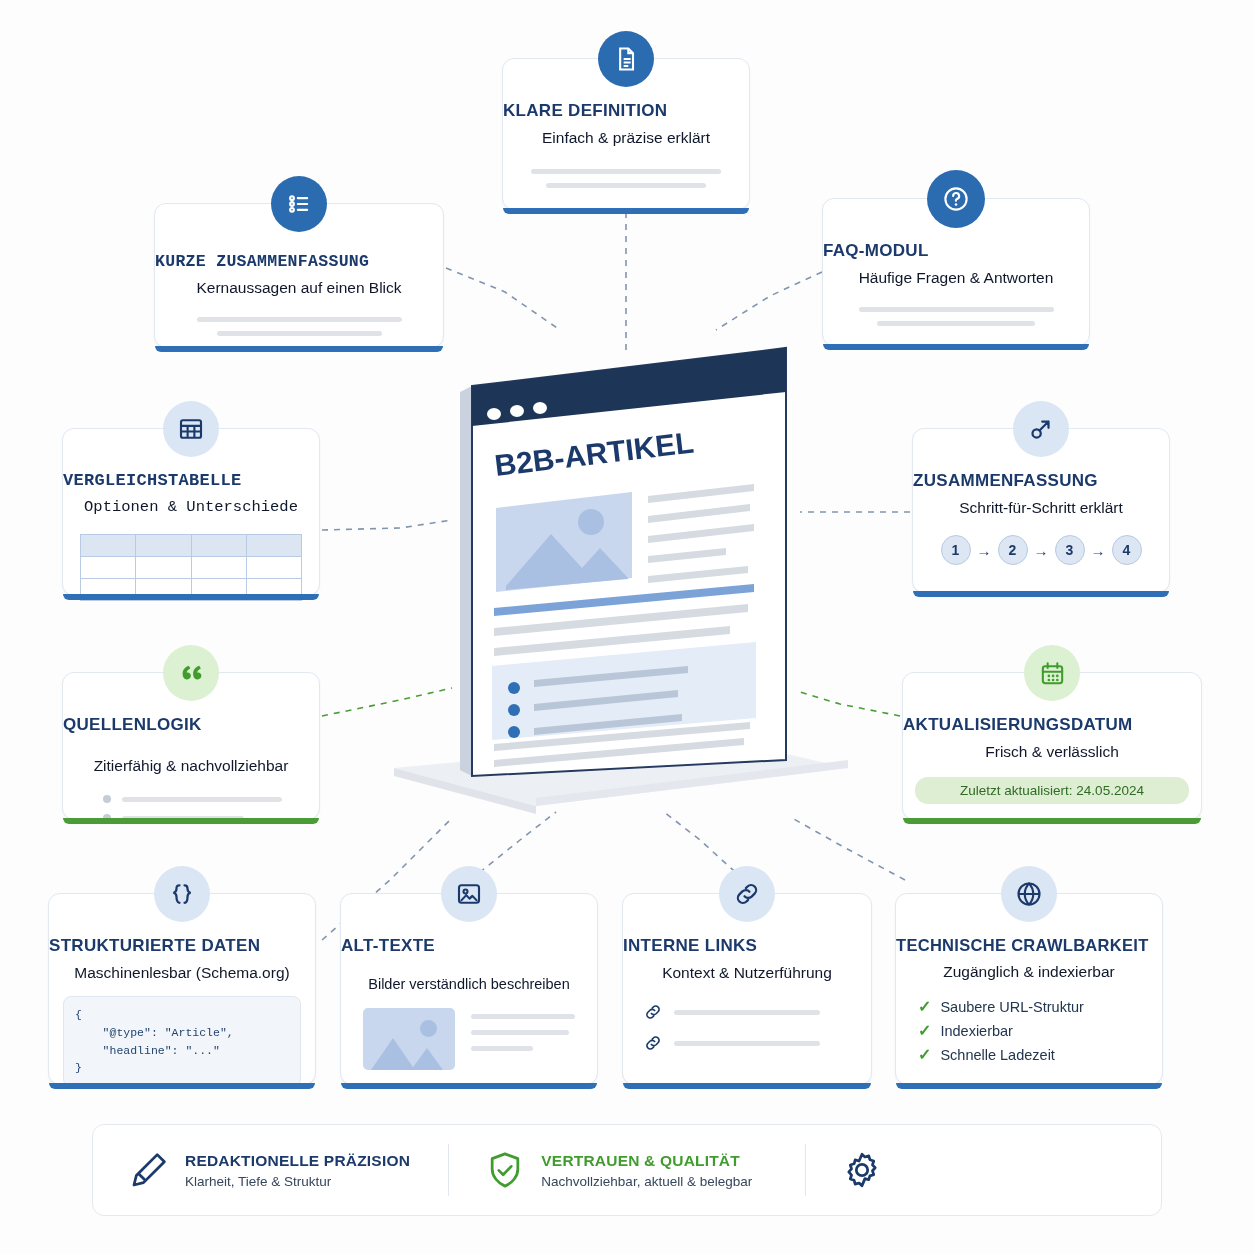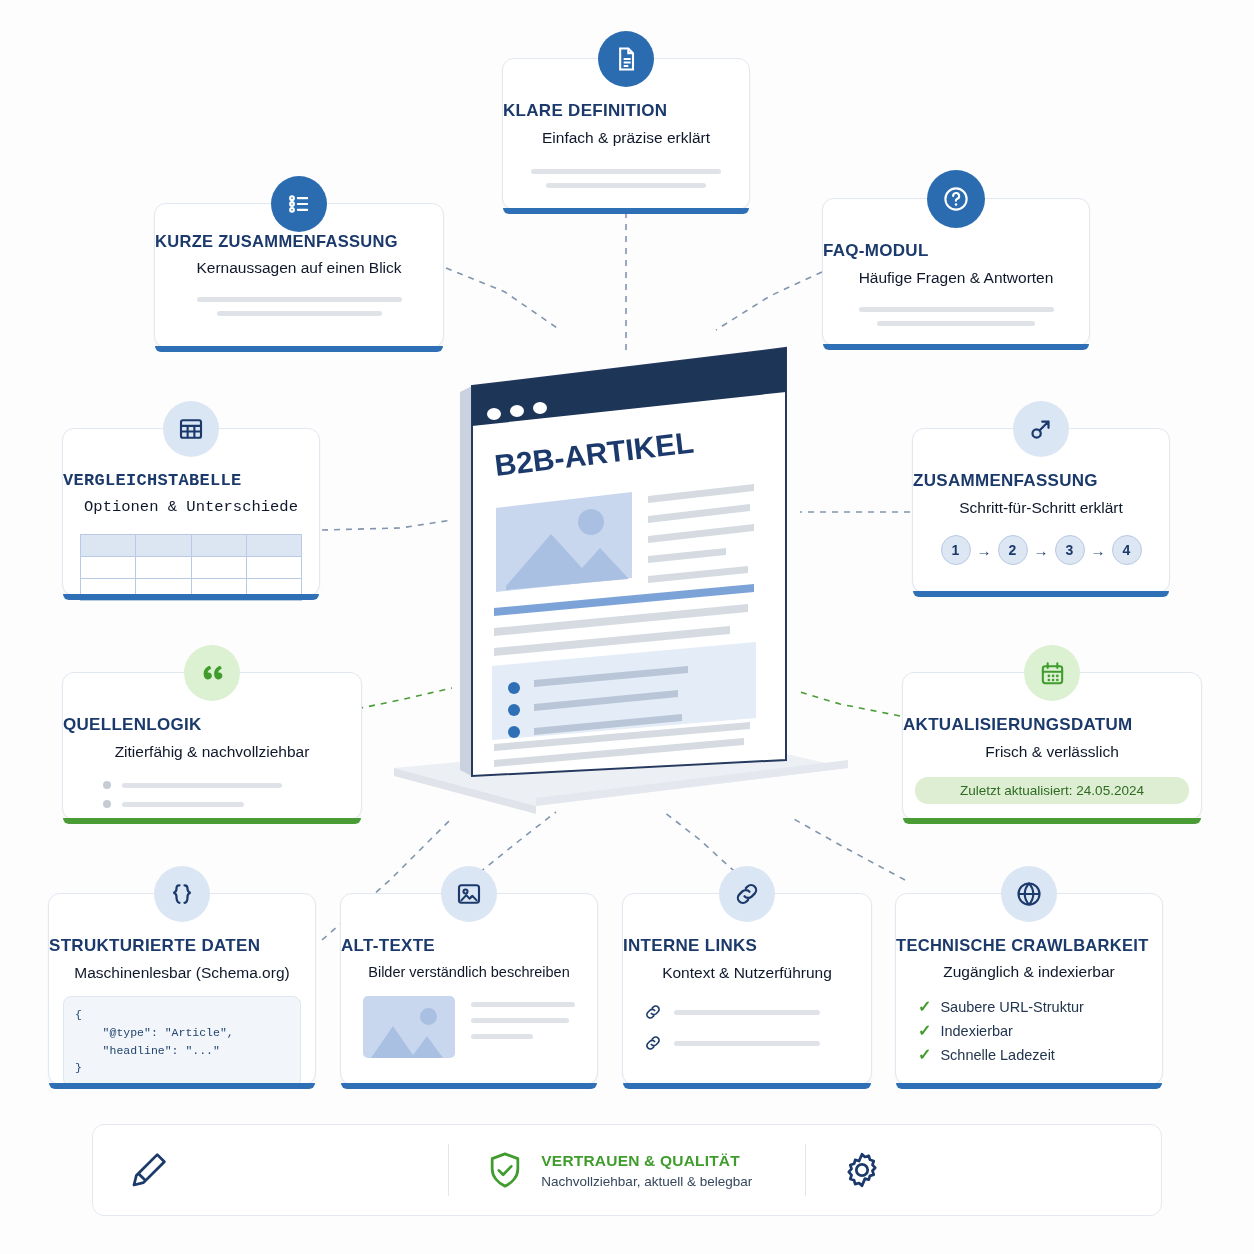--- a/index.html
+++ b/index.html
@@ -47,21 +47,21 @@
 
   
   .ln{background:#dfe3e8;border-radius:3px;height:5px;}
 
   
   .c-def{left:502px;top:58px;width:248px;height:152px;}
   .c-sum{left:154px;top:203px;width:290px;height:145px;}
   .c-faq{left:822px;top:198px;width:268px;height:148px;}
   .c-tab{left:62px;top:428px;width:258px;height:168px;font-family:Liberation Mono, monospace;}
   .c-pro{left:912px;top:428px;width:258px;height:165px;}
-  .c-que{left:62px;top:672px;width:300px;height:148px;}
+  .c-que{left:62px;top:672px;width:258px;height:148px;}
   .c-akt{left:902px;top:672px;width:300px;height:148px;}
   .c-str{left:48px;top:893px;width:268px;height:192px;}
   .c-alt{left:340px;top:893px;width:258px;height:192px;}
   .c-int{left:622px;top:893px;width:250px;height:192px;}
   .c-tec{left:895px;top:893px;width:268px;height:192px;}
 
   .title{font-size:17px;}
   .c-sum .title,.c-tec .title{font-size:16.5px;}
   .sub{font-size:15.5px;}
 
@@ -219,21 +219,21 @@
 
   <div class="card c-sum">
     <div class="badge solid" style="width:56px;height:56px;top:-28px;">
       <svg width="28" height="28" viewBox="0 0 24 24" fill="none" stroke="#ffffff" stroke-width="1.8">
         <circle cx="6" cy="7" r="1.6"></circle>
           <circle cx="6" cy="12" r="1.6"></circle>
           <circle cx="6" cy="17" r="1.6"></circle>
         <path d="M11 7h8M11 12h8M11 17h8" stroke-linecap="round"></path>
       </svg>
     </div>
-    <div class="title" style="margin-top:28px;">KURZE ZUSAMMENFASSUNG</div>
+    <div class="title" style="margin-top:48px;font-family:Liberation Mono, monospace;">KURZE ZUSAMMENFASSUNG</div>
     <div class="sub" style="margin-top:8px;">Kernaussagen auf einen Blick</div>
     <div class="ln" style="width:205px;margin:20px auto 0;"></div>
     <div class="ln" style="width:165px;margin:9px auto 0;"></div>
     <div class="accent"></div>
   </div>
 
   <div class="card c-faq">
     <div class="badge solid" style="width:58px;height:58px;top:-29px;">
       <svg width="30" height="30" viewBox="0 0 24 24" fill="none" stroke="#ffffff" stroke-width="1.7">
         <circle cx="12" cy="12" r="8.5"></circle>
@@ -304,21 +304,21 @@
   </div>
 
   <div class="card c-que green">
     <div class="badge greenlight" style="width:56px;height:56px;top:-28px;">
       <svg width="30" height="30" viewBox="0 0 24 24" fill="#3f9c2d">
         <path d="M10.2 6.2c-3 1-4.9 3.3-4.9 6.3 0 2.9 1.6 4.6 3.6 4.6 1.7 0 3-1.2 3-2.9 0-1.6-1.1-2.7-2.6-2.7-.3 0-.6 0-.8.1.3-1.4 1.4-2.6 3-3.3z"></path>
         <path d="M18.6 6.2c-3 1-4.9 3.3-4.9 6.3 0 2.9 1.6 4.6 3.6 4.6 1.7 0 3-1.2 3-2.9 0-1.6-1.1-2.7-2.6-2.7-.3 0-.6 0-.8.1.3-1.4 1.4-2.6 3-3.3z"></path>
       </svg>
     </div>
     <div class="title" style="margin-top:42px;">QUELLENLOGIK</div>
-    <div class="sub" style="margin-top:8px;">Zitierfähig &amp; nachvollziehbar</div>
+    <div class="sub" style="margin-top:22px;">Zitierfähig &amp; nachvollziehbar</div>
     <div style="display:flex;align-items:center;gap:11px;margin:20px 0 0 40px;">
       <span style="width:8px;height:8px;border-radius:50%;background:#c6ccd4;"></span>
       <span class="ln" style="width:160px;"></span>
     </div>
     <div style="display:flex;align-items:center;gap:11px;margin:11px 0 0 40px;">
       <span style="width:8px;height:8px;border-radius:50%;background:#c6ccd4;"></span>
       <span class="ln" style="width:122px;"></span>
     </div>
     <div class="accent"></div>
   </div>
@@ -360,21 +360,21 @@
 
   <div class="card c-alt">
     <div class="badge light" style="width:56px;height:56px;top:-28px;">
       <svg width="30" height="30" viewBox="0 0 24 24" fill="none" stroke="#1b3a6b" stroke-width="1.7">
         <rect x="4" y="5" width="16" height="14" rx="2"></rect>
         <circle cx="9.2" cy="10" r="1.6"></circle>
         <path d="M5.5 17.5l4.3-4.6 2.6 2.8 2.3-2.2 3.8 4" stroke-linejoin="round"></path>
       </svg>
     </div>
     <div class="title" style="margin-top:42px;">ALT-TEXTE</div>
-    <div class="sub" style="margin-top:8px;font-size:14.5px;">Bilder verständlich beschreiben</div>
+    <div class="sub" style="margin-top:20px;font-size:14.5px;">Bilder verständlich beschreiben</div>
     <div style="display:flex;align-items:flex-start;gap:16px;margin:16px 0 0 22px;">
       <div class="imgph" style="width:92px;height:62px;">
         <div class="sun" style="width:17px;height:17px;right:18px;top:12px;"></div>
         <div class="mt" style="border-width:0 22px 32px 22px;left:8px;bottom:0;"></div>
         <div class="mt" style="border-width:0 16px 22px 16px;left:48px;bottom:0;"></div>
       </div>
       <div style="padding-top:6px;">
         <div class="ln" style="width:104px;"></div>
         <div class="ln" style="width:98px;margin-top:11px;"></div>
         <div class="ln" style="width:62px;margin-top:11px;"></div>
@@ -435,20 +435,24 @@
     <div class="accent"></div>
   </div>
 
   <div class="footer">
 
     <div class="fitem">
       <svg width="44" height="44" viewBox="0 0 24 24" fill="none" stroke="#1b3a6b" stroke-width="1.5" stroke-linejoin="round">
         <path d="M16.5 3.6l3.9 3.9L9 18.9l-5.2 1.3L5.1 15z"></path>
         <path d="M6.5 14.2l3.3 3.3"></path>
       </svg>
+      <div>
+        <div class="ftitle">REDAKTIONELLE PRÄZISION</div>
+        <div class="fsub">Klarheit, Tiefe &amp; Struktur</div>
+      </div>
     </div>
 
     <div class="fsep"></div>
 
     <div class="fitem">
       <svg width="44" height="44" viewBox="0 0 24 24" fill="none" stroke="#3f9c2d" stroke-width="1.5" stroke-linejoin="round" stroke-linecap="round">
         <path d="M12 3.2l7 2.6v5.6c0 4-2.9 7.6-7 9.4-4.1-1.8-7-5.4-7-9.4V5.8z"></path>
         <path d="M8.6 12.2l2.4 2.4 4.4-4.6"></path>
       </svg>
       <div>

